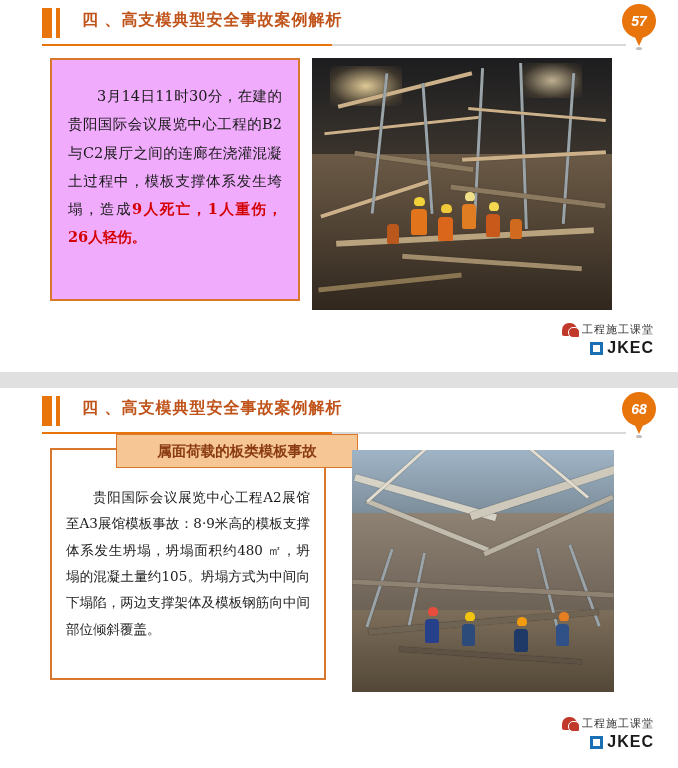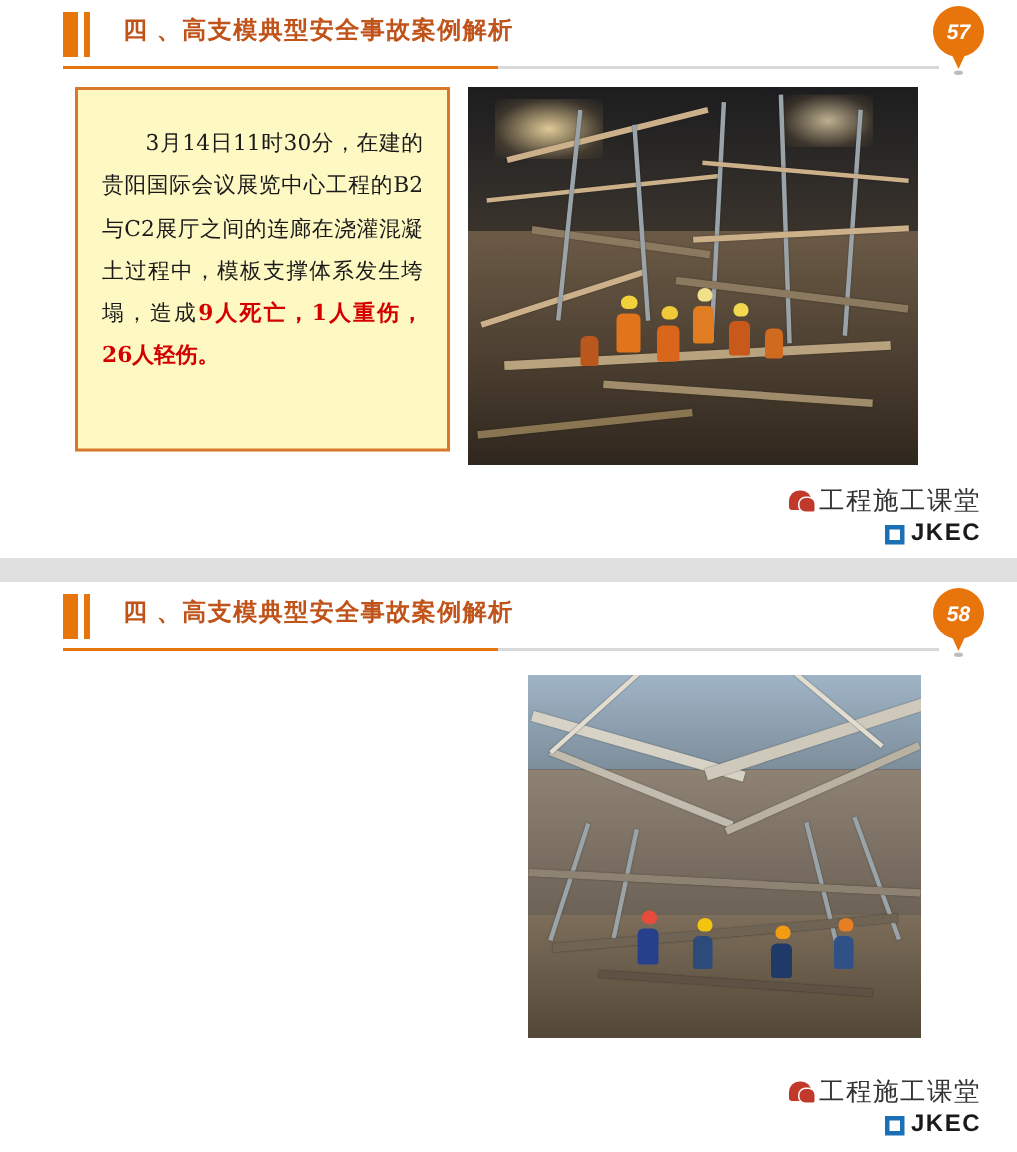--- a/index.html
+++ b/index.html
@@ -109,21 +109,21 @@
     top: 43px;
     width: 6px;
     height: 3px;
     border-radius: 50%;
     background: #bdbdbd;
   }
 
   
   .text-card {
     position: absolute;
-    background: #fef9c3;
+    background: #f0abfc;
     border: 2px solid #d9772c;
     box-sizing: border-box;
   }
   .card1 {
     left: 50px;
     top: 58px;
     width: 250px;
     height: 243px;
   }
   .card1 .body {
@@ -242,21 +242,21 @@
     content: "";
     position: absolute;
     right: -3px; bottom: -2px;
     width: 10px; height: 9px;
     background: #c0392b;
     border-radius: 5px 5px 2px 5px;
     border: 1px solid #ffffff;
   }
   .footer-text {
     font-family: "DejaVu Serif", "Liberation Serif", serif;
-    font-size: 17px;
+    font-size: 11px;
     color: #333333;
     letter-spacing: 1px;
   }
   .jkec {
     margin-top: 2px;
     display: flex;
     align-items: center;
     gap: 4px;
   }
   .jkec-mark {
@@ -363,26 +363,30 @@
   <div class="slide slide-2">
 
     <div class="header">
       <div class="hdr-bar-left"></div>
       <div class="hdr-bar-left2"></div>
       <div class="hdr-title">四 、高支模典型安全事故案例解析</div>
       <div class="hdr-rule"></div>
       <div class="hdr-rule-accent"></div>
 
       <div class="pin">
-        <div class="pin-circle">58</div>
+        <div class="pin-circle">68</div>
         <div class="pin-tail"></div>
         <div class="pin-dot"></div>
       </div>
     </div>
 
+    <div class="text-card card2" style="background:#ffffff;">
+      <div class="card2-title">属面荷载的板类模板事故</div>
+      <div class="body">贵阳国际会议展览中心工程A2展馆至A3展馆模板事故：8·9米高的模板支撑体系发生坍塌，坍塌面积约480 ㎡，坍塌的混凝土量约105。坍塌方式为中间向下塌陷，两边支撑架体及模板钢筋向中间部位倾斜覆盖。</div>
+    </div>
 
     <div class="photo" style="left:352px;top:62px;width:262px;height:242px;">
       <div class="p2-sky"></div>
       <div class="p2-mid"></div>
       <div class="p2-ground"></div>
 
       <div class="bar" style="left:0%;top:18%;width:56%;height:7px;transform:rotate(16deg);background:#d7d2c6;"></div>
       <div class="bar" style="left:4%;top:30%;width:50%;height:5px;transform:rotate(22deg);background:#c2bcae;"></div>
       <div class="bar" style="left:44%;top:16%;width:58%;height:8px;transform:rotate(-18deg);background:#cfc9bb;"></div>
       <div class="bar" style="left:48%;top:30%;width:54%;height:5px;transform:rotate(-24deg);background:#b9b2a3;"></div>

